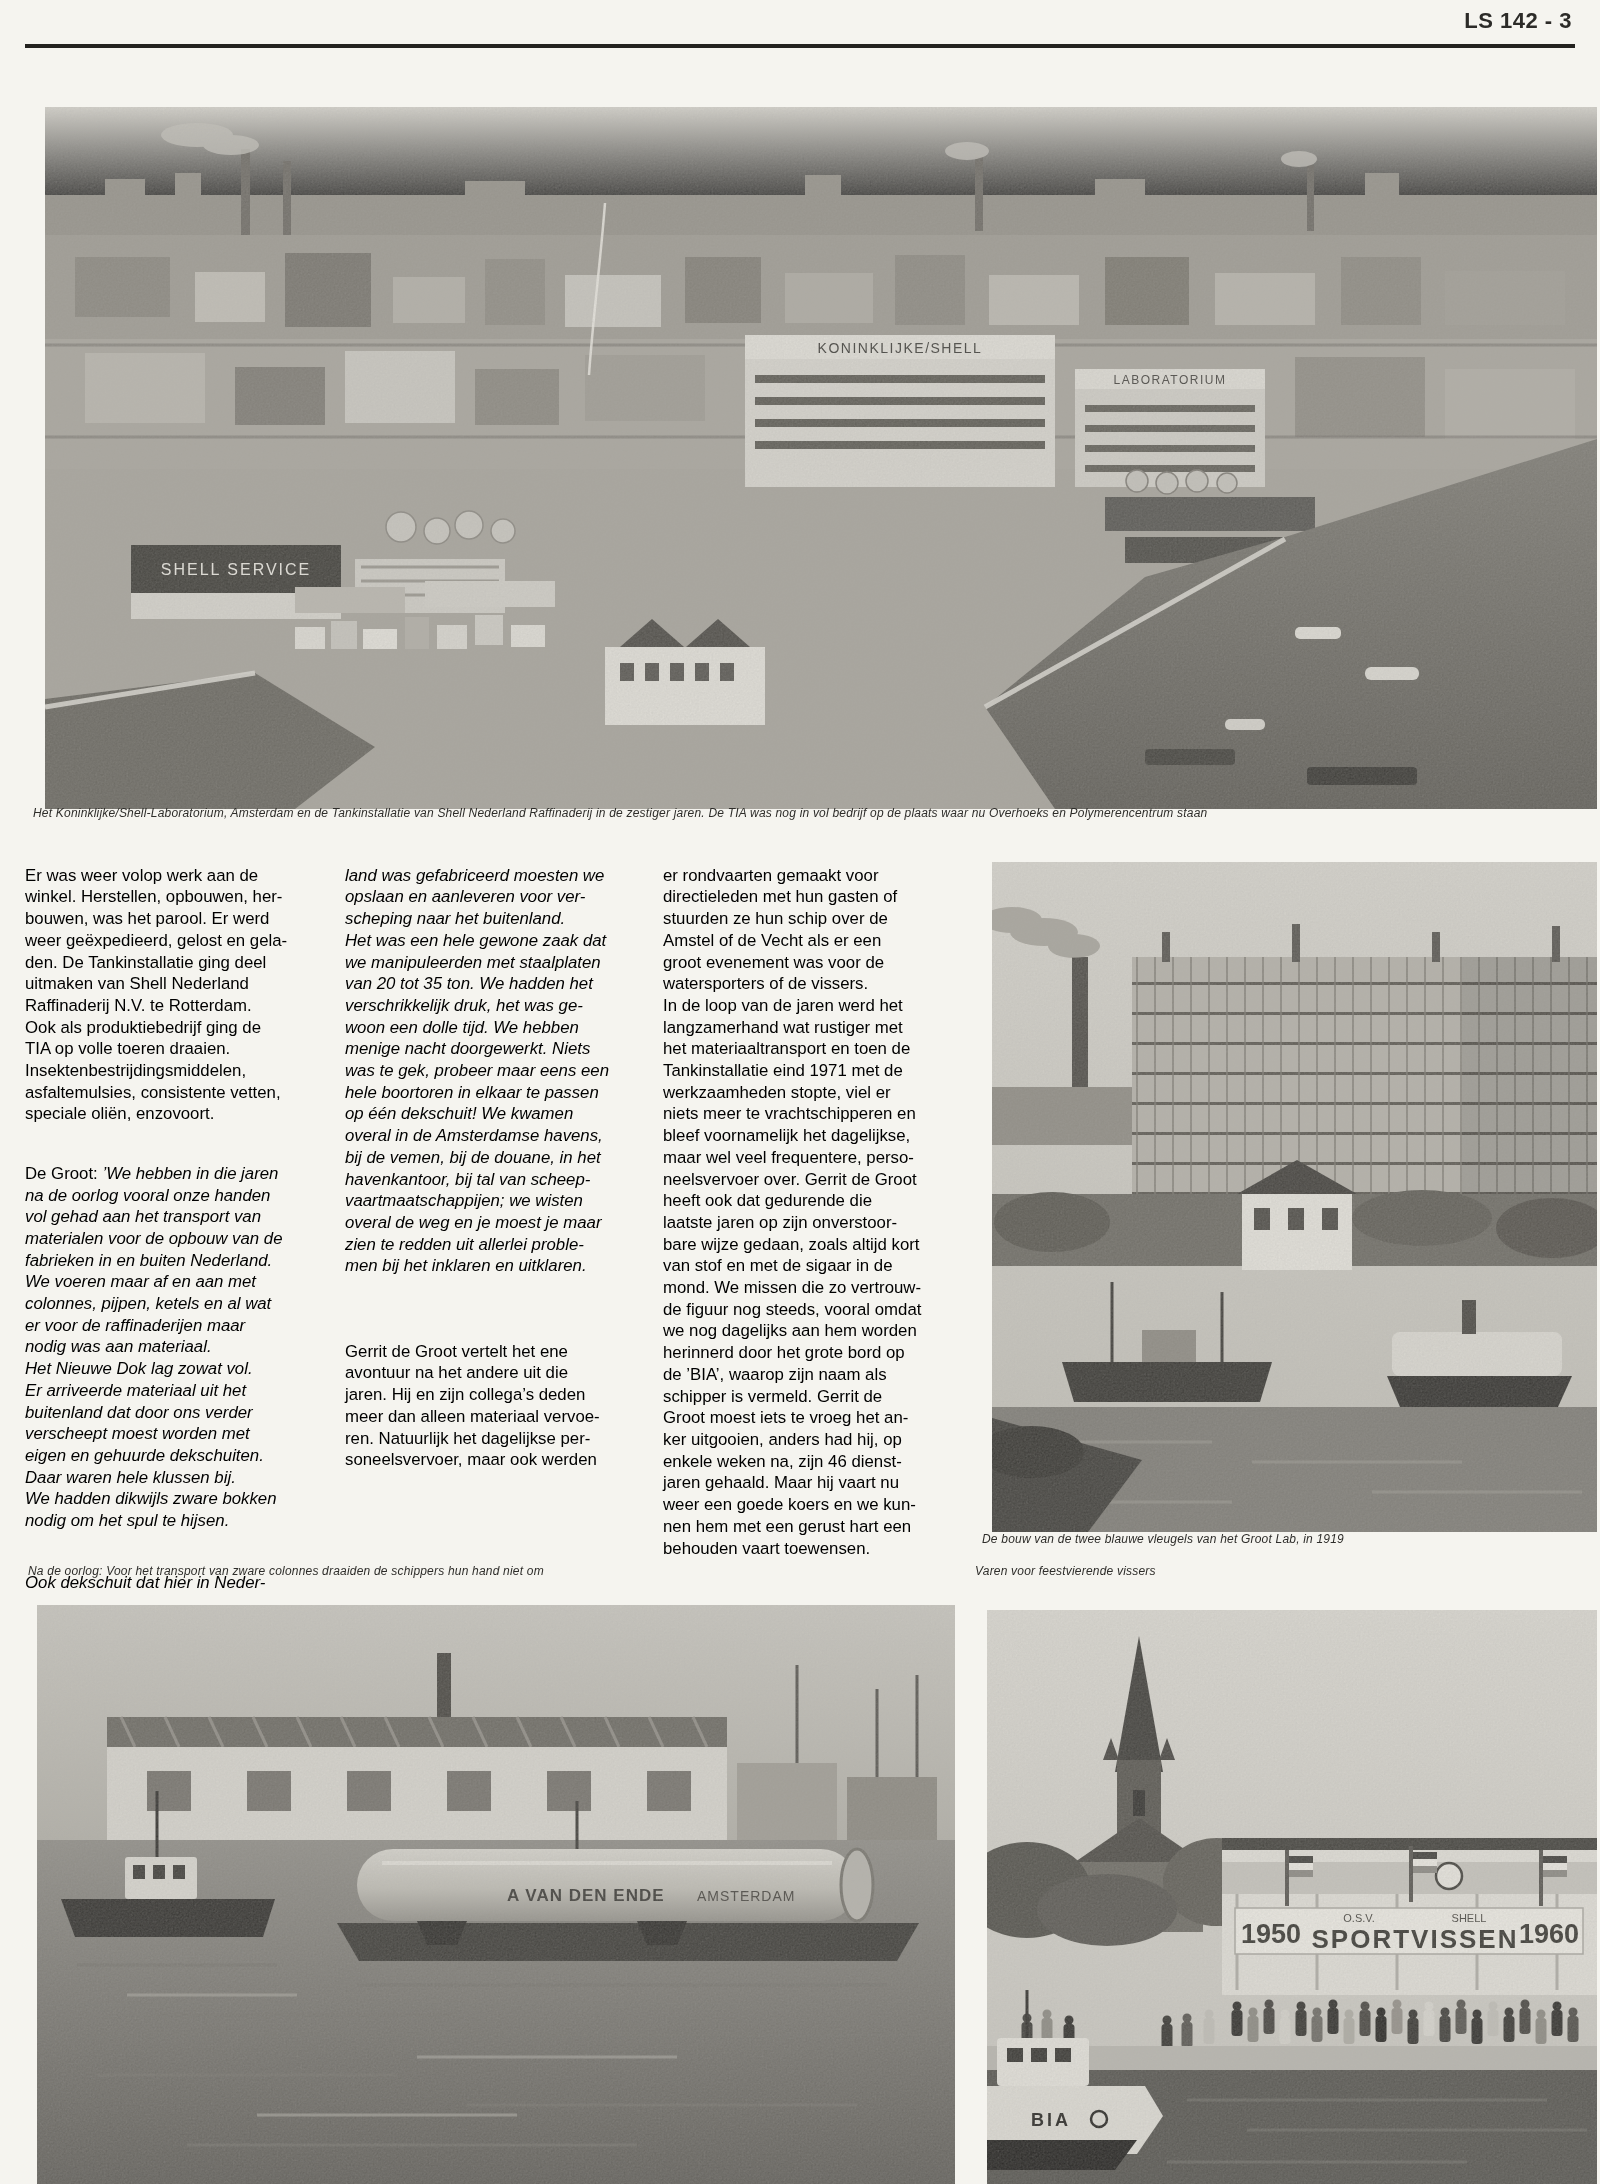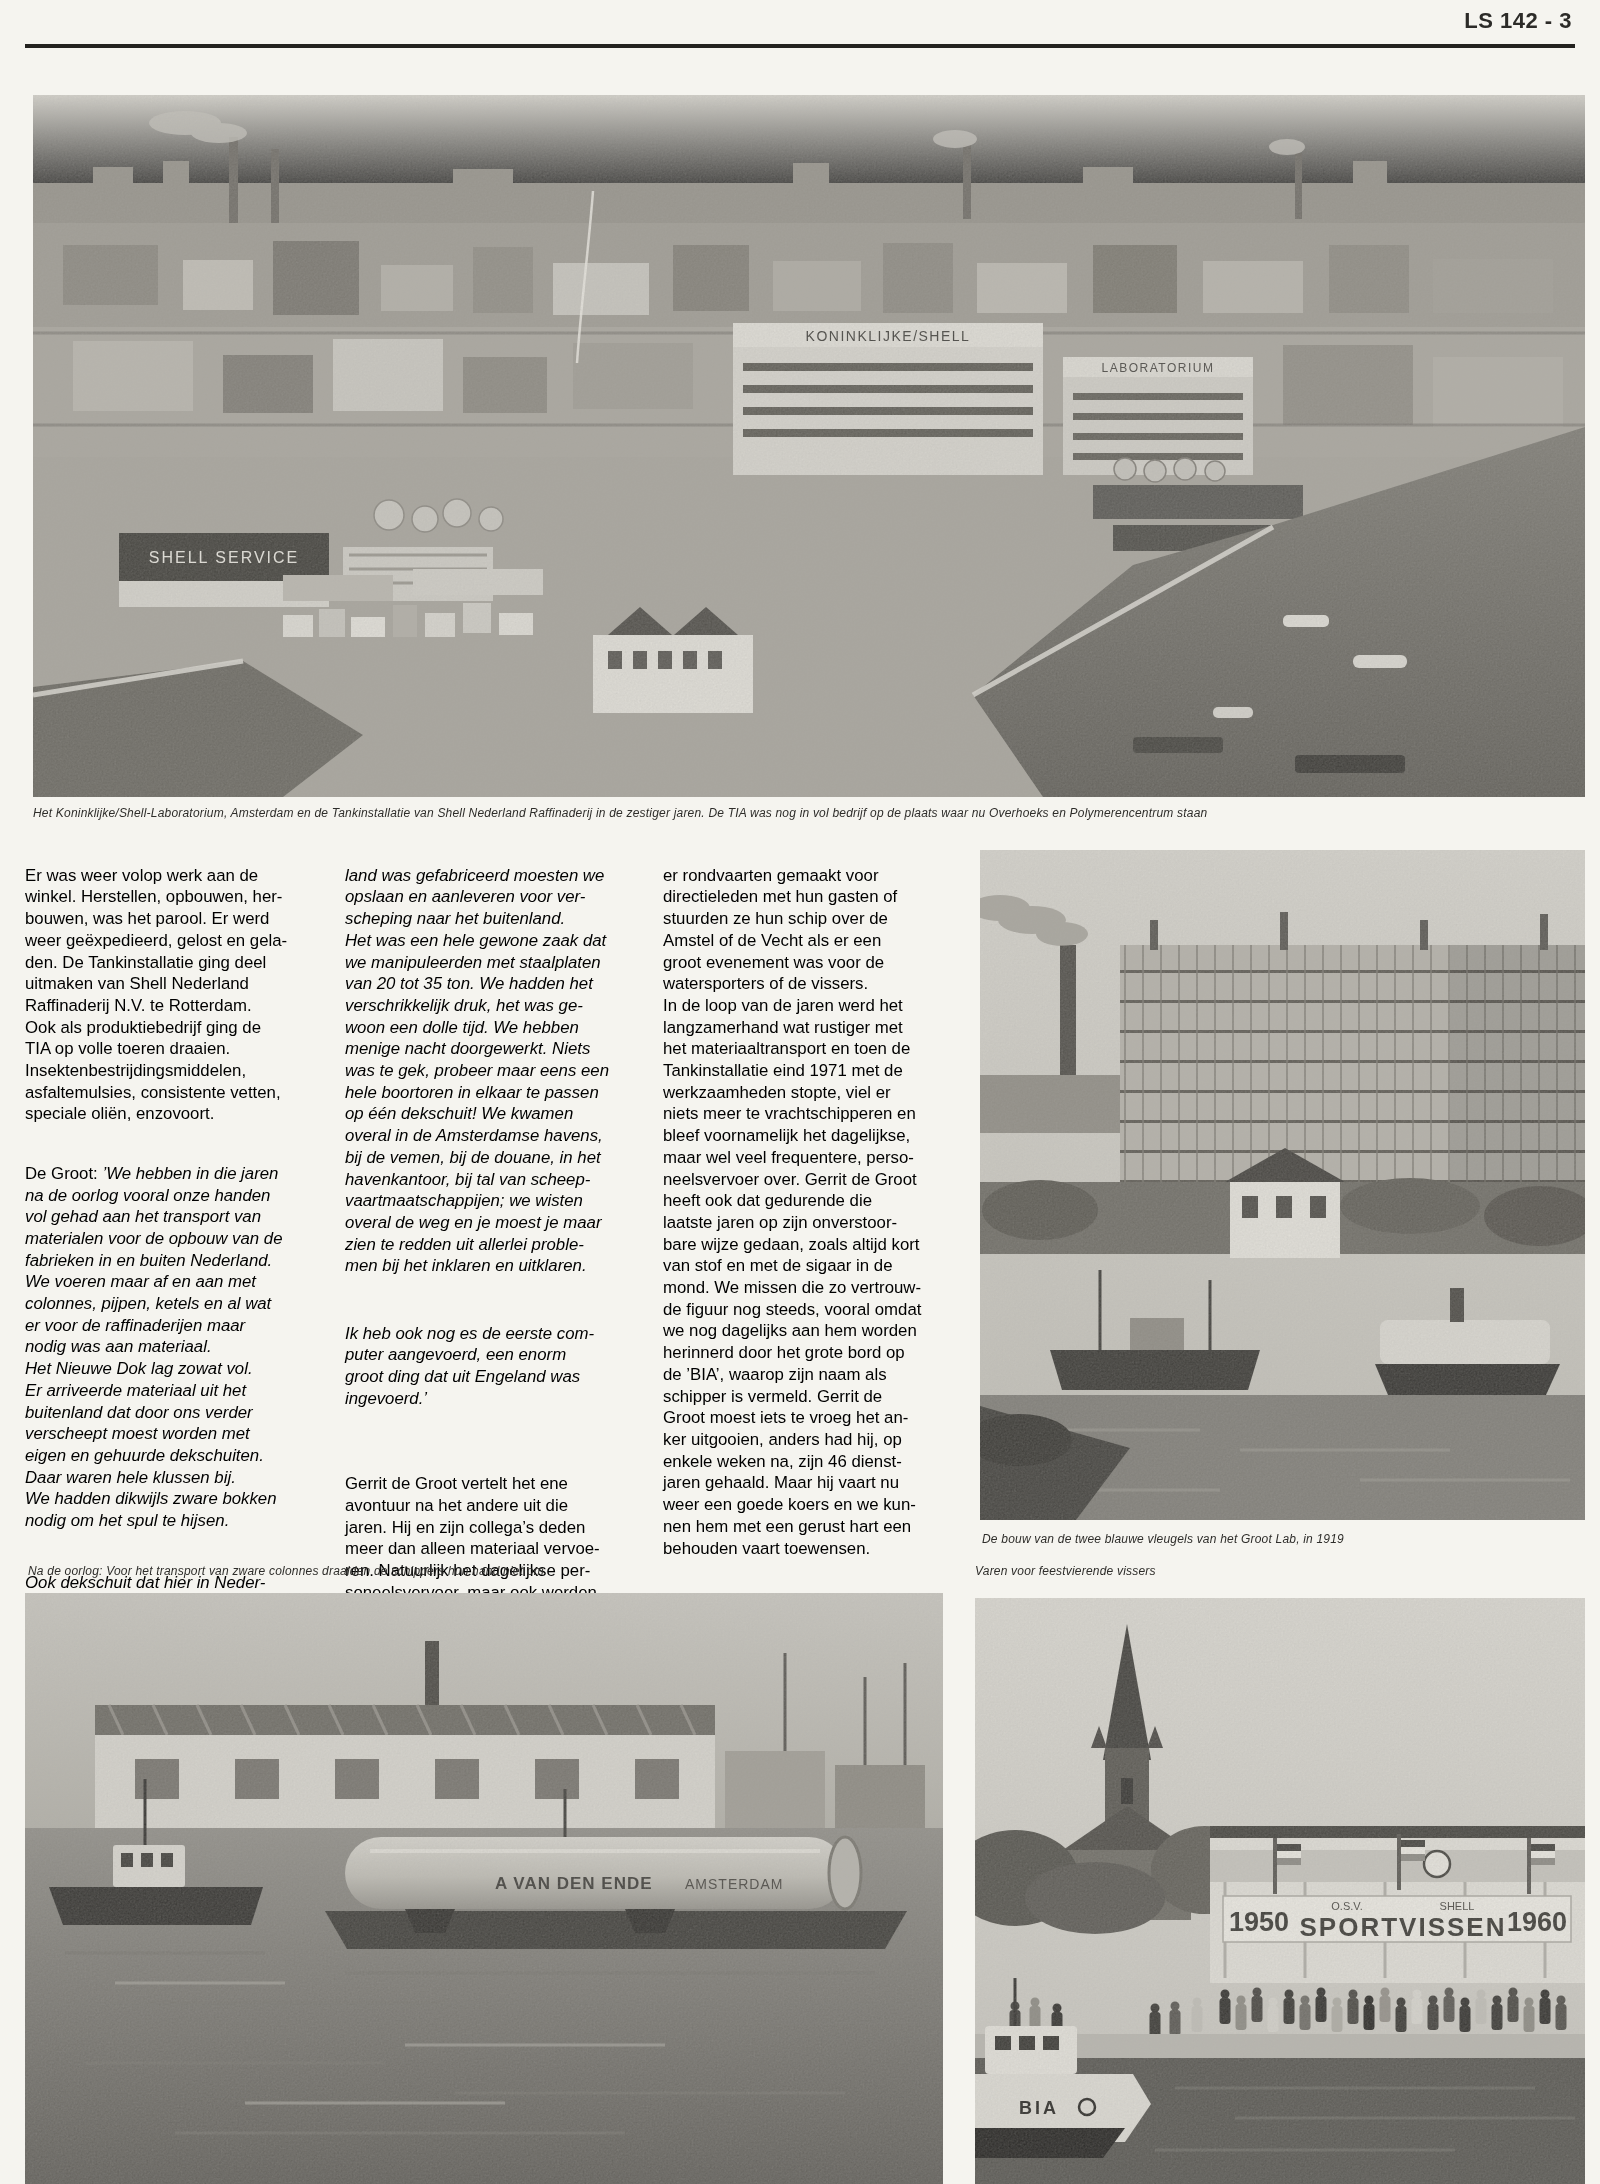--- a/index.html
+++ b/index.html
@@ -1,20 +1,20 @@
 <!DOCTYPE html>
 <html><head>
 <meta charset="utf-8">
 <style>
   html,body{margin:0;padding:0;background:#75736e;}
   .page{position:relative;width:1600px;height:2184px;background:#f5f4ef;
         font-family:"Liberation Sans",sans-serif;color:#2c2b28;overflow:hidden;margin:0 auto;}
   .issue{position:absolute;top:8px;right:28px;font-size:22px;font-weight:700;letter-spacing:.5px;}
   .rule{position:absolute;left:25px;top:44px;width:1550px;height:4px;background:#23221f;}
-  figure.photo{position:absolute;margin:0;overflow:hidden;background:#f0abfc;}
+  figure.photo{position:absolute;margin:12px;overflow:hidden;background:#f0abfc;}
   figure.photo svg{display:block;}
   .ph-top{left:33px;top:95px;width:1552px;height:702px;}
   .ph-side{left:980px;top:850px;width:605px;height:670px;}
   .ph-bl{left:25px;top:1593px;width:918px;height:591px;}
   .ph-br{left:975px;top:1598px;width:610px;height:586px;}
   .caption{position:absolute;font-style:italic;font-size:12px;color:#2e2d2a;
            letter-spacing:.2px;white-space:nowrap;}
   .cap-top{left:33px;top:806px;width:1552px;}
   .cap-side{left:982px;top:1532px;}
   .cap-bl{left:28px;top:1564px;text-align:center;}
@@ -230,24 +230,20 @@
 was te gek, probeer maar eens een
 hele boortoren in elkaar te passen
 op één dekschuit! We kwamen
 overal in de Amsterdamse havens,
 bij de vemen, bij de douane, in het
 havenkantoor, bij tal van scheep-
 vaartmaatschappijen; we wisten
 overal de weg en je moest je maar
 zien te redden uit allerlei proble-
 men bij het inklaren en uitklaren.</p>
-    <p class="mt24 it">Ik heb ook nog es de eerste com-
-puter aangevoerd, een enorm
-groot ding dat uit Engeland was
-ingevoerd.’</p>
     <p class="mt42">Gerrit de Groot vertelt het ene
 avontuur na het andere uit die
 jaren. Hij en zijn collega’s deden
 meer dan alleen materiaal vervoe-
 ren. Natuurlijk het dagelijkse per-
 soneelsvervoer, maar ook werden</p>
   </div>
 
   <div class="col c3">
     <p>er rondvaarten gemaakt voor

